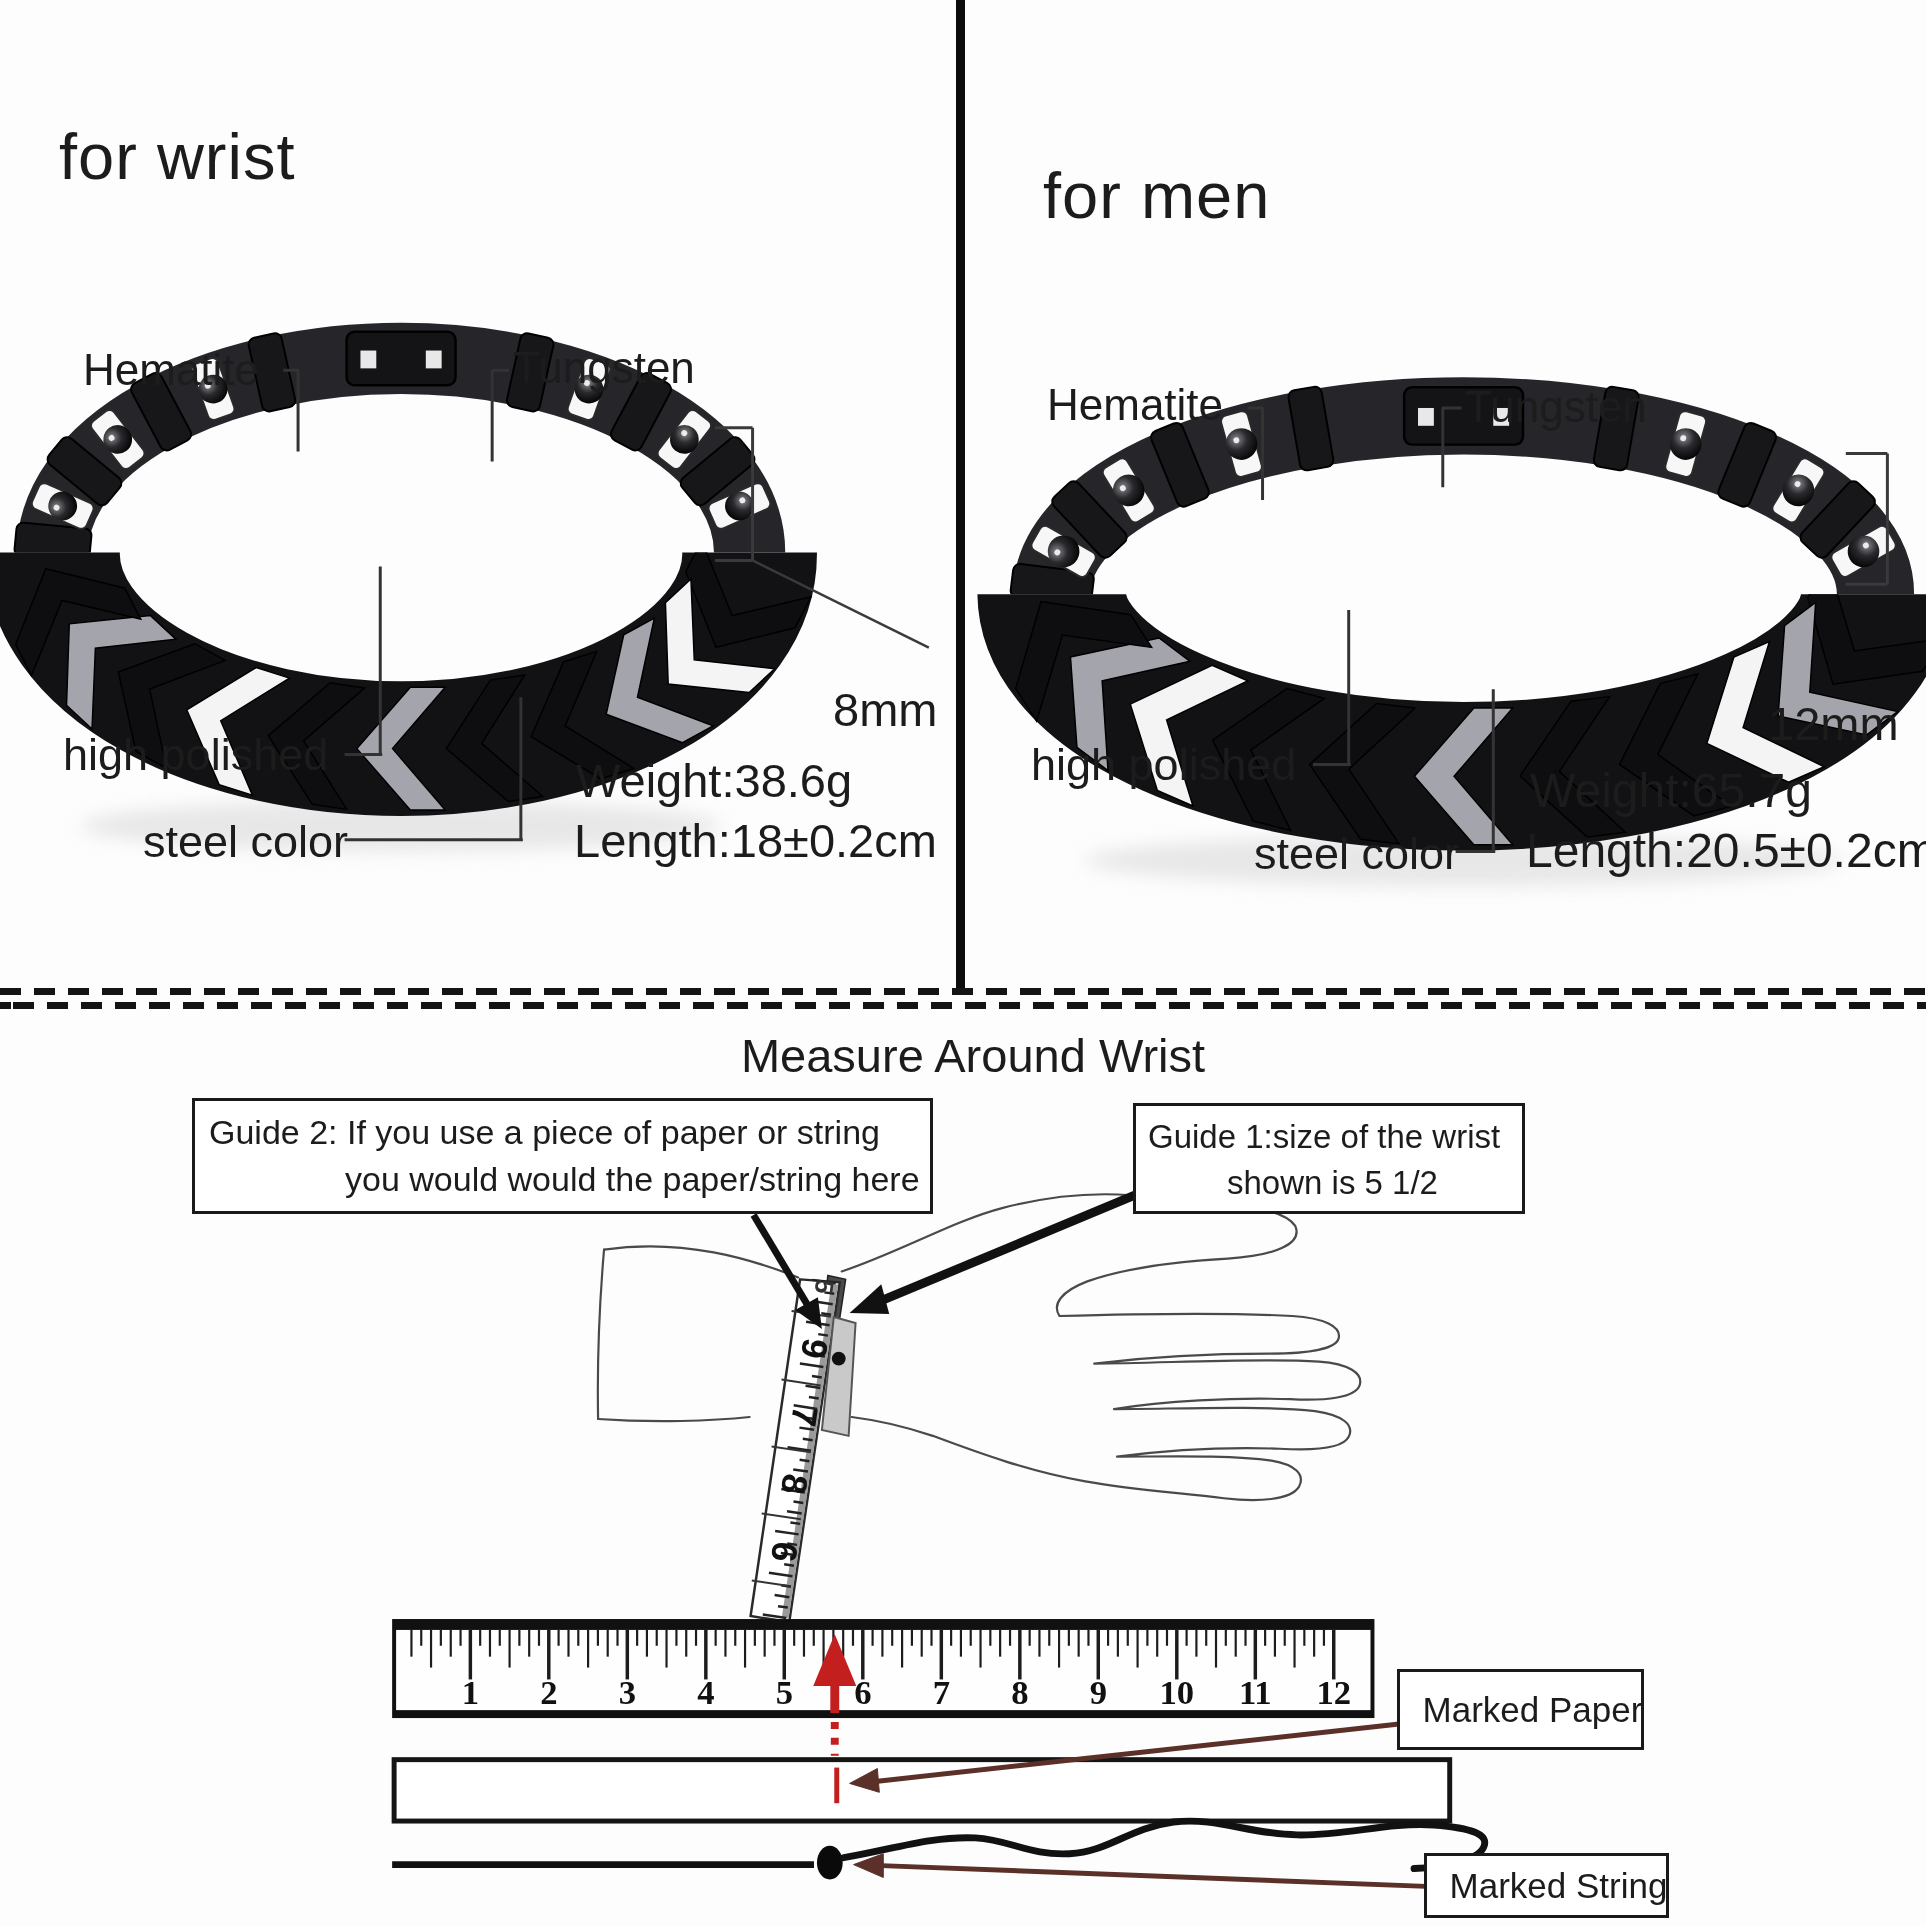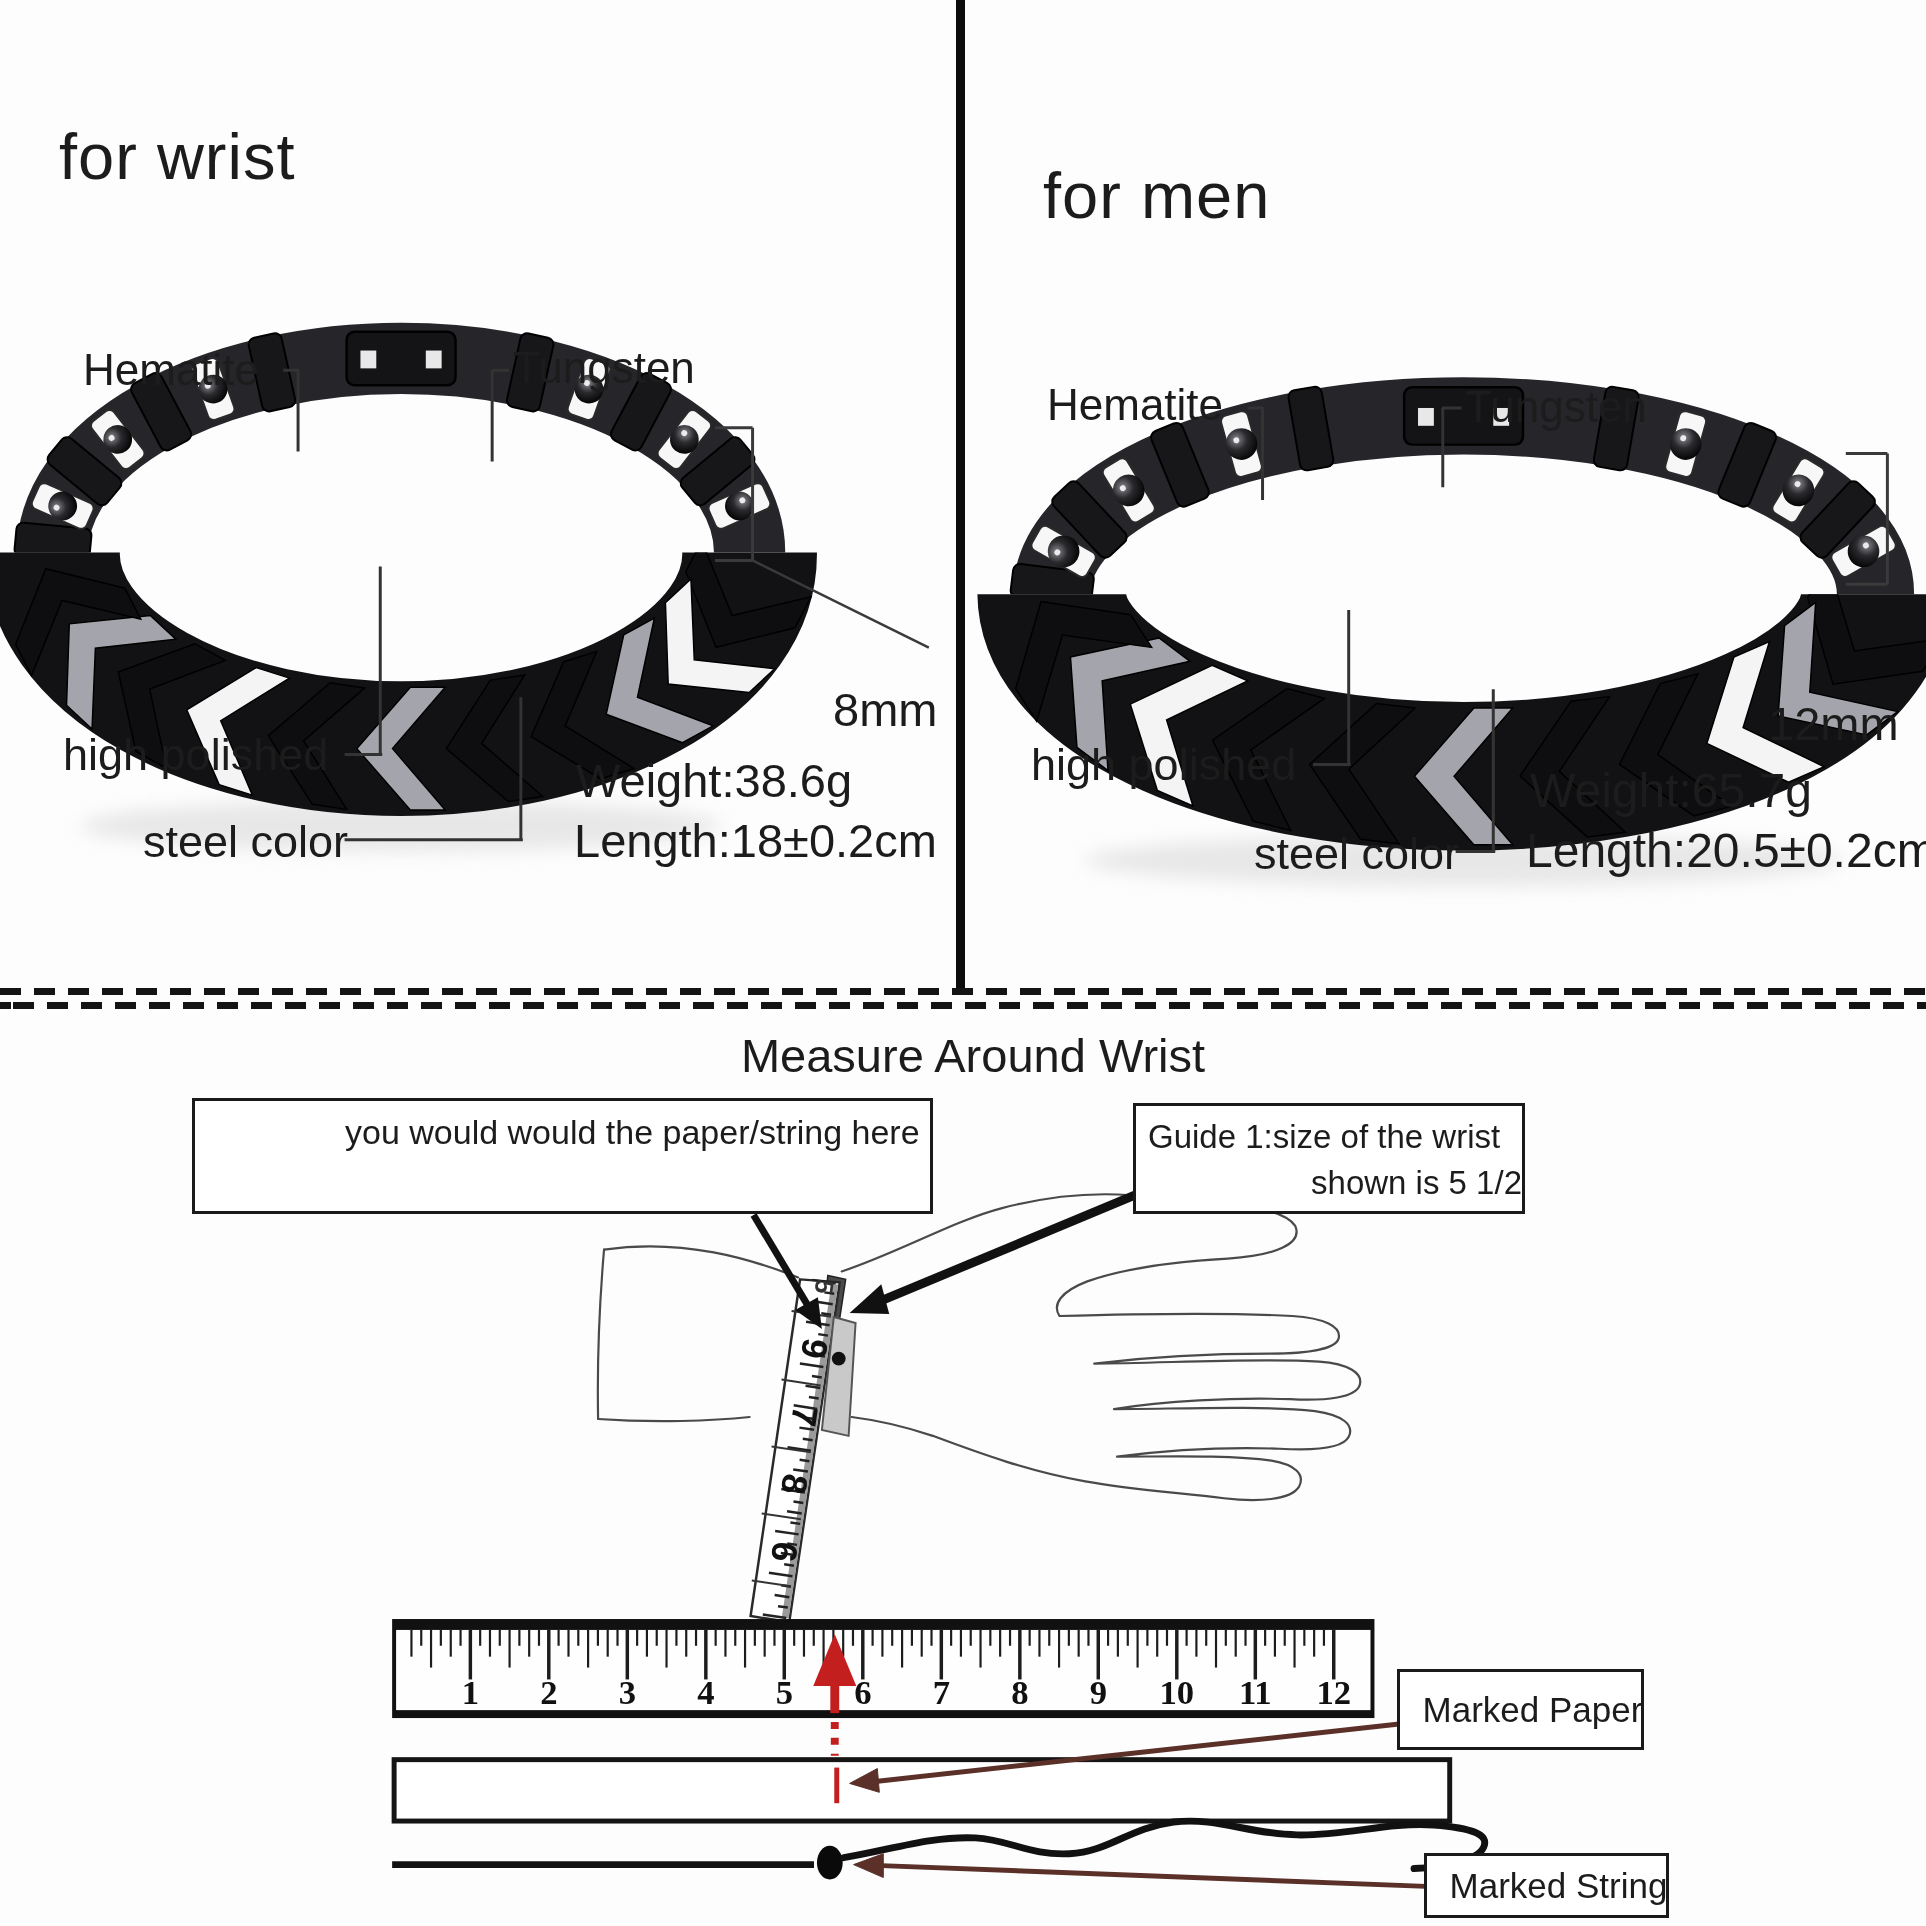--- a/index.html
+++ b/index.html
@@ -436,28 +436,29 @@
   <div class="lbl callout" style="left:1031px;top:741px;font-size:45px;">high polished</div>
   <div class="lbl callout" style="left:1254px;top:830px;font-size:45px;">steel color</div>
   <div class="lbl mm" style="left:1768px;top:699px;">12mm</div>
   <div class="lbl spec" style="left:1530px;top:766px;font-size:48px;">Weight:65.7g</div>
   <div class="lbl spec" style="left:1526px;top:826px;font-size:48px;">Length:20.5±0.2cm</div>
 
   <div class="measure-title">Measure Around Wrist</div>
 
   <div class="box" style="left:192px;top:1098px;width:741px;height:116px;">
     <div class="guide-text">
+      <span class="l1" style="padding-left:14px;">Guide 2: If you use a piece of paper or string</span>
       <span class="l2" style="padding-left:150px;">you would would the paper/string here</span>
     </div>
   </div>
 
   <div class="box" style="left:1133px;top:1103px;width:392px;height:111px;">
     <div class="guide-text" style="font-size:33px;">
       <span class="l1" style="padding-left:12px;">Guide 1:size of the wrist</span>
-      <span class="l2" style="text-align:right;">shown is 5 1/2</span>
+      <span class="l2" style="padding-left:91px;">shown is 5 1/2</span>
     </div>
   </div>
 
   <div class="box" style="left:1397px;top:1669px;width:247px;height:81px;">
     <div class="boxlabel">Marked Paper</div>
   </div>
 
   <div class="box" style="left:1424px;top:1853px;width:245px;height:65px;">
     <div class="boxlabel">Marked String</div>
   </div>

